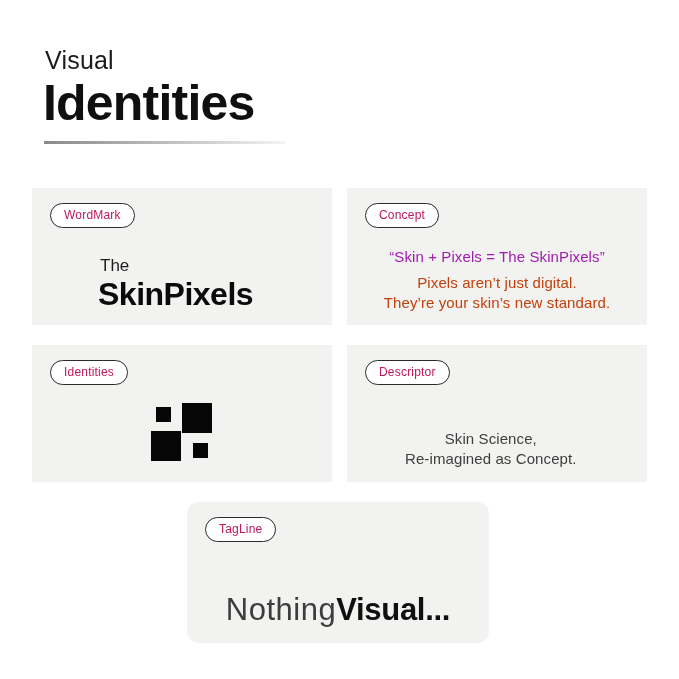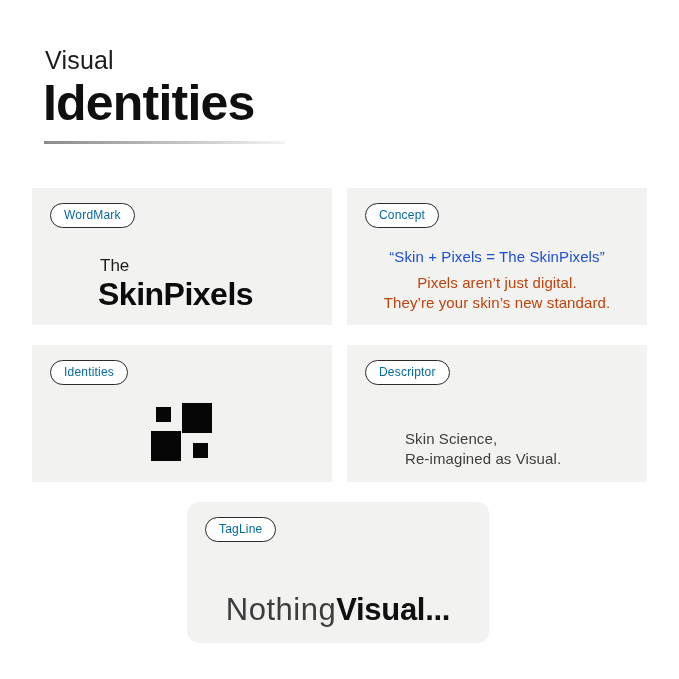--- a/index.html
+++ b/index.html
@@ -50,21 +50,21 @@
 
   .pill {
     position: absolute;
     left: 18px; top: 15px;
     display: inline-block;
     background: #ffffff;
     border: 1.3px solid #2b2b2b;
     border-radius: 999px;
     padding: 4px 13px 5px 13px;
     font-size: 12px;
-    color: #0369a1;
+    color: #be185d;
     letter-spacing: 0.2px;
     white-space: nowrap;
   }
 
   
   .wordmark-body {
     position: absolute;
     left: 66px; top: 68px;
     text-align: left;
   }
@@ -83,21 +83,21 @@
   }
 
   
   .concept-body {
     position: absolute;
     left: 0; right: 0; top: 60px;
     text-align: center;
   }
   .concept-quote {
     font-size: 15px;
-    color: #1d4ed8;
+    color: #a21caf;
     margin-bottom: 8px;
     letter-spacing: 0.1px;
   }
   .concept-line {
     font-size: 15px;
     color: #c2410c;
     line-height: 19.5px;
     letter-spacing: 0.1px;
   }
 
@@ -110,21 +110,21 @@
   .pixel-sq { position: absolute; background: #060606; }
   .pixel-sq.tl { left: 5px;  top: 4px;  width: 15px; height: 15px; }
   .pixel-sq.tr { left: 31px; top: 0px;  width: 30px; height: 30px; }
   .pixel-sq.bl { left: 0px;  top: 28px; width: 30px; height: 30px; }
   .pixel-sq.br { left: 42px; top: 40px; width: 15px; height: 15px; }
 
   
   .descriptor-body {
     position: absolute;
     left: 58px; top: 84px;
-    text-align: left;
+    text-align: center;
   }
   .descriptor-line {
     font-size: 15px;
     color: #3e3e3e;
     line-height: 20px;
     letter-spacing: 0.1px;
   }
 
   
   .tagline-body {
@@ -179,21 +179,21 @@
       <div class="pixel-sq tr"></div>
       <div class="pixel-sq bl"></div>
       <div class="pixel-sq br"></div>
     </div>
   </div>
 
   <div class="card card-descriptor">
     <span class="pill">Descriptor</span>
     <div class="descriptor-body">
       <div class="descriptor-line">Skin Science,</div>
-      <div class="descriptor-line">Re-imagined as Visual.</div>
+      <div class="descriptor-line">Re-imagined as Concept.</div>
     </div>
   </div>
 
   <div class="card card-tagline">
     <span class="pill">TagLine</span>
     <div class="tagline-body">
       <span class="tagline-light">Nothing</span><span class="tagline-bold">Visual...</span>
     </div>
   </div>
 

